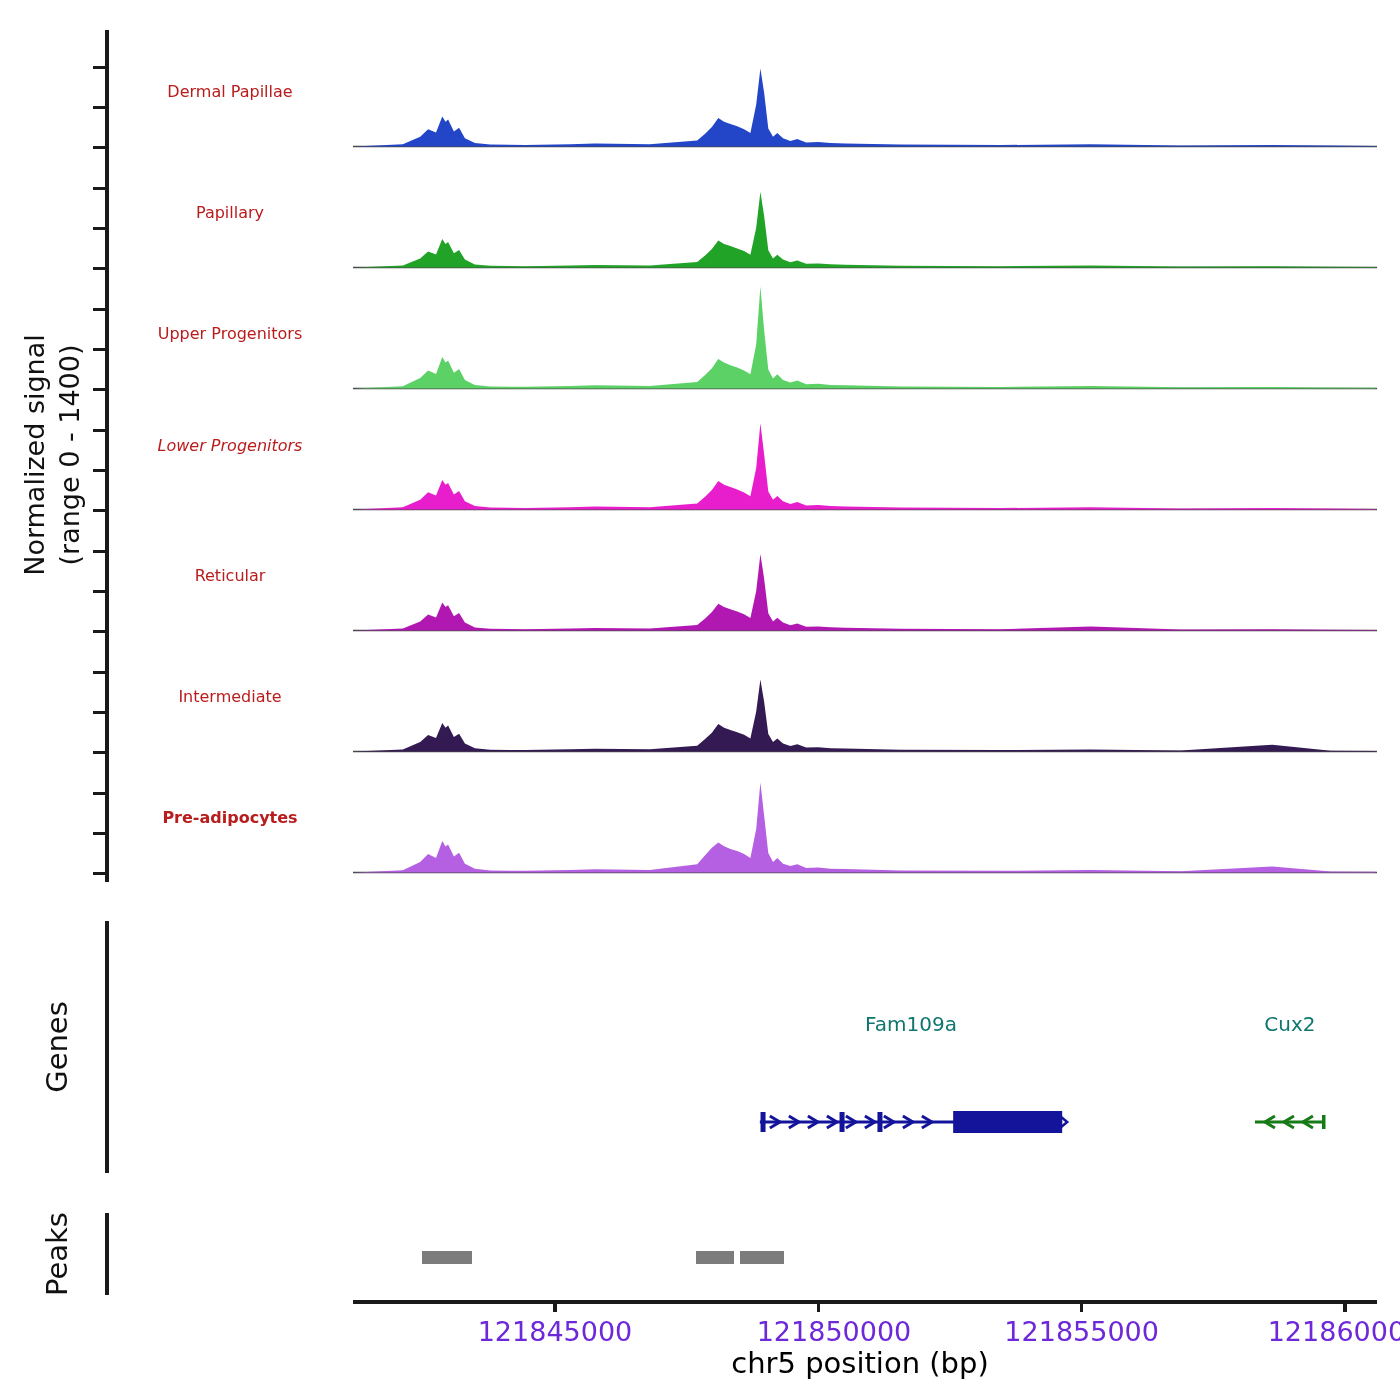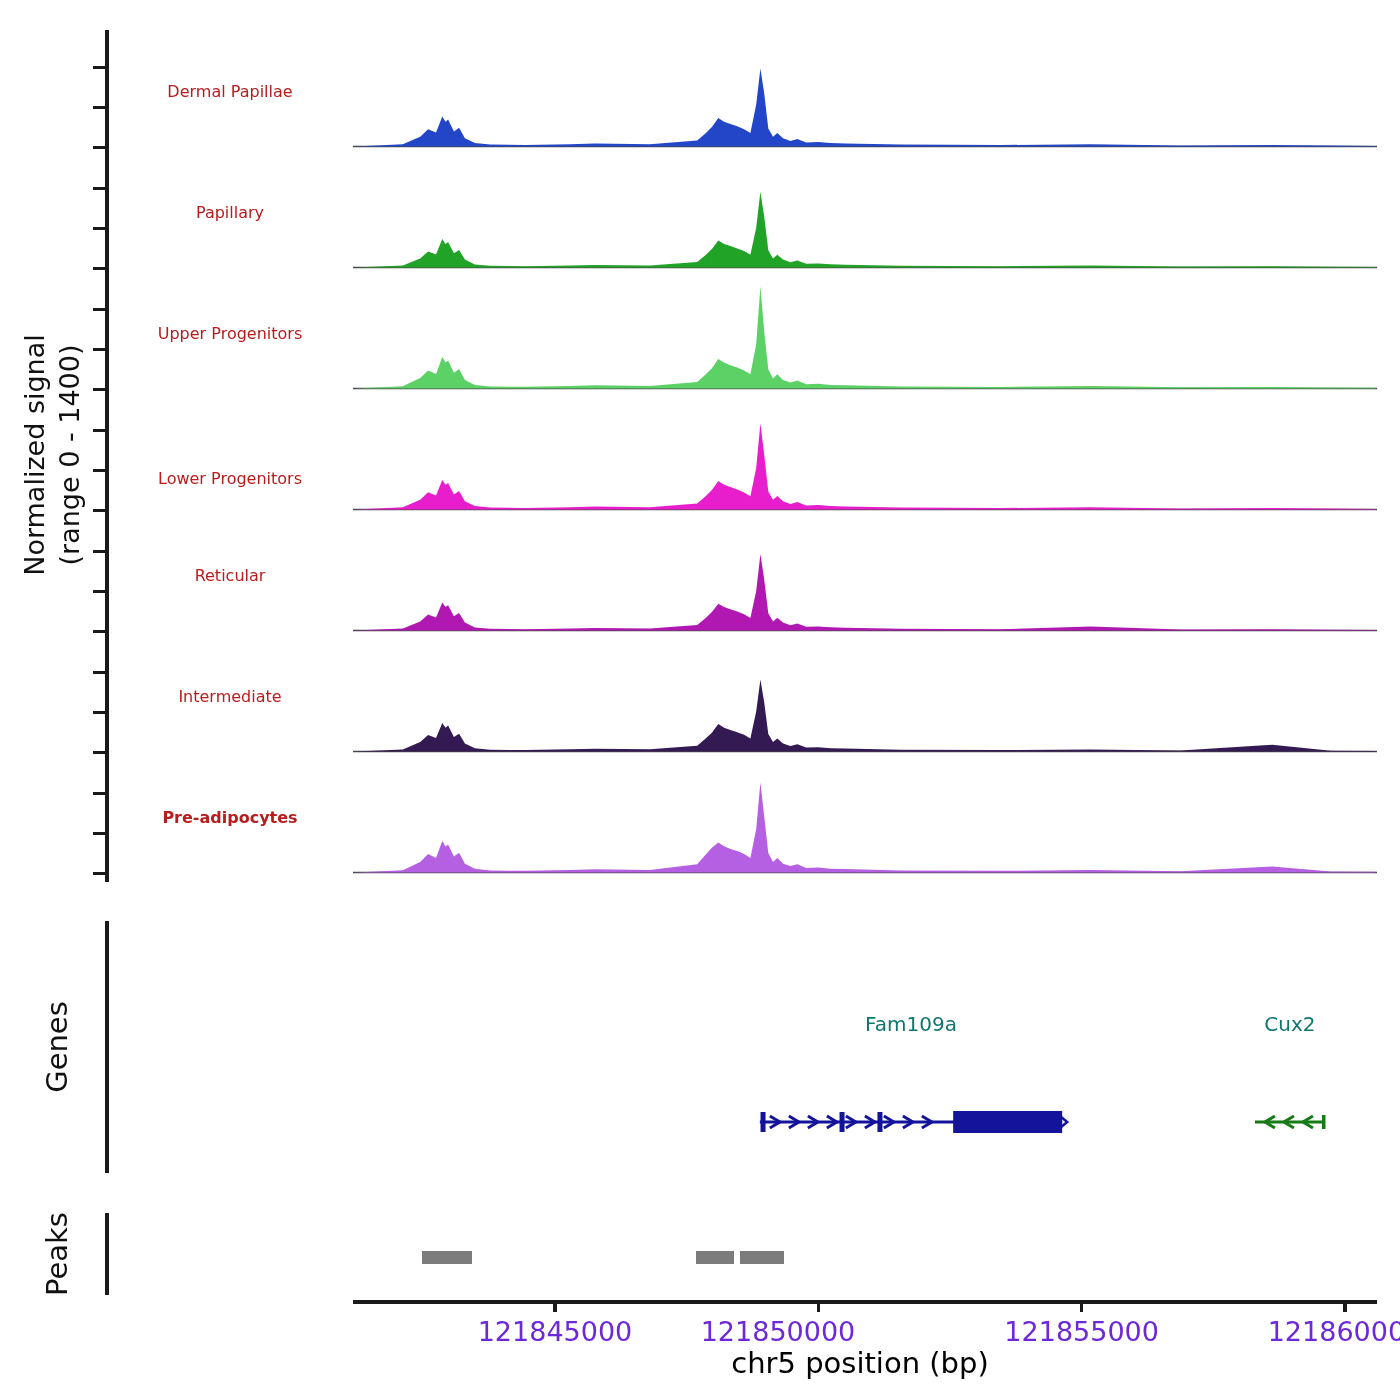--- a/index.html
+++ b/index.html
@@ -70,21 +70,21 @@
         <polygon points="1.8666666666666742,113.5 1.9,113.5 49.8,111.6 67.2,104.5 75.1,97.4 83.0,100.4 89.3,85.0 92.5,89.9 95.1,88.0 100.9,99.3 106.1,95.9 111.9,105.6 121.9,110.5 137.2,111.8 172.0,112.2 217.3,111.4 242.0,110.9 296.8,111.4 344.2,107.9 352.1,101.5 358.9,95.1 365.3,86.5 371.1,89.9 377.4,92.1 384.2,94.4 391.1,97.0 397.4,100.8 403.2,73.8 407.4,37.8 411.1,61.8 415.3,96.3 420.0,104.5 424.3,100.8 430.0,105.6 437.4,108.3 444.3,106.4 453.2,109.8 465.3,109.4 477.4,110.3 492.2,110.7 547.5,111.8 647.6,112.2 737.6,111.6 827.7,112.6 919.3,112.2 977.8,112.8 1022.5,113.0 1022.5466666666666,113.5" fill="#21a327"></polygon>
       </svg>
       <div class="track-label" style="top: 318px;">Upper Progenitors</div>
       <div class="spine-tick" style="left: 93px; top: 387.5px;"></div>
       <div class="spine-tick" style="left: 93px; top: 347.5px;"></div>
       <div class="spine-tick" style="left: 93px; top: 307.5px;"></div>
       <svg width="1024" height="116" viewBox="0 0 1024 116" style="left: 353px; top: 275px;">
         <line x1="0" x2="1024" y1="113.5" y2="113.5" stroke="#4a4a4a" stroke-width="1.4"></line>
         <polygon points="1.8666666666666742,113.5 1.9,113.5 49.8,111.3 67.2,103.0 75.1,95.5 83.0,98.9 89.3,82.0 92.5,87.6 95.1,85.4 100.9,97.8 106.1,94.0 111.9,104.9 121.9,109.9 137.2,111.5 172.0,111.8 217.3,111.1 242.0,110.3 296.8,111.1 344.2,107.1 352.1,100.0 358.9,93.3 365.3,83.9 371.1,87.6 377.4,90.3 384.2,92.5 391.1,95.5 397.4,99.3 403.2,69.3 407.4,11.5 411.1,55.0 415.3,94.4 420.0,103.4 424.3,99.3 430.0,104.9 437.4,107.5 444.3,105.6 453.2,109.2 465.3,108.8 477.4,109.9 492.2,110.3 547.5,111.5 647.6,111.9 737.6,111.1 827.7,112.3 919.3,111.9 977.8,112.5 1022.5,112.8 1022.5466666666666,113.5" fill="#5cd266"></polygon>
       </svg>
-      <div class="track-label" style="top: 463px;">Lower Progenitors</div>
+      <div class="track-label" style="top: 430px; font-style: italic;">Lower Progenitors</div>
       <div class="spine-tick" style="left: 93px; top: 508.5px;"></div>
       <div class="spine-tick" style="left: 93px; top: 468.5px;"></div>
       <div class="spine-tick" style="left: 93px; top: 428.5px;"></div>
       <svg width="1024" height="116" viewBox="0 0 1024 116" style="left: 353px; top: 396px;">
         <line x1="0" x2="1024" y1="113.5" y2="113.5" stroke="#4a4a4a" stroke-width="1.4"></line>
         <polygon points="1.8666666666666742,113.5 1.9,113.5 49.8,111.3 67.2,103.8 75.1,96.3 83.0,99.6 89.3,83.9 92.5,88.8 95.1,86.9 100.9,98.5 106.1,95.1 111.9,105.3 121.9,110.1 137.2,111.6 172.0,112.0 217.3,111.3 242.0,110.5 296.8,111.3 344.2,107.5 352.1,100.8 358.9,94.0 365.3,85.0 371.1,88.8 377.4,91.0 384.2,93.4 391.1,96.4 397.4,100.2 403.2,71.9 407.4,27.3 411.1,58.0 415.3,95.5 420.0,103.8 424.3,100.0 430.0,105.3 437.4,107.9 444.3,106.0 453.2,109.4 465.3,109.0 477.4,110.1 492.2,110.5 547.5,111.6 647.6,112.0 737.6,111.3 827.7,112.4 919.3,112.0 977.8,112.6 1022.5,112.9 1022.5466666666666,113.5" fill="#e81dcc"></polygon>
       </svg>
       <div class="track-label" style="top: 560px;">Reticular</div>
       <div class="spine-tick" style="left: 93px; top: 629.5px;"></div>
       <div class="spine-tick" style="left: 93px; top: 589.5px;"></div>
@@ -144,20 +144,20 @@
       <div class="peak-bar" style="left: 422.28px; width: 49.5067px; background: rgb(124, 124, 124);"></div>
       <div class="peak-bar" style="left: 696.147px; width: 37.92px; background: rgb(124, 124, 124);"></div>
       <div class="peak-bar" style="left: 739.86px; width: 44.24px; background: rgb(124, 124, 124);"></div>
     </div>
 
   <div id="x-axis-line"></div>
   <div id="x-ticks">
       <div class="x-tick" style="left: 553.25px;"></div>
       <div class="x-tick-label" style="left: 465px;">121845000</div>
       <div class="x-tick" style="left: 816.583px;"></div>
-      <div class="x-tick-label" style="left: 688px;">121850000</div>
+      <div class="x-tick-label" style="left: 744px;">121850000</div>
       <div class="x-tick" style="left: 1079.92px;"></div>
       <div class="x-tick-label" style="left: 991.667px;">121855000</div>
       <div class="x-tick" style="left: 1343.25px;"></div>
       <div class="x-tick-label" style="left: 1255px;">121860000</div>
     </div>
   <div id="x-axis-title">chr5 position (bp)</div>
 </div>
 
 </body></html>

